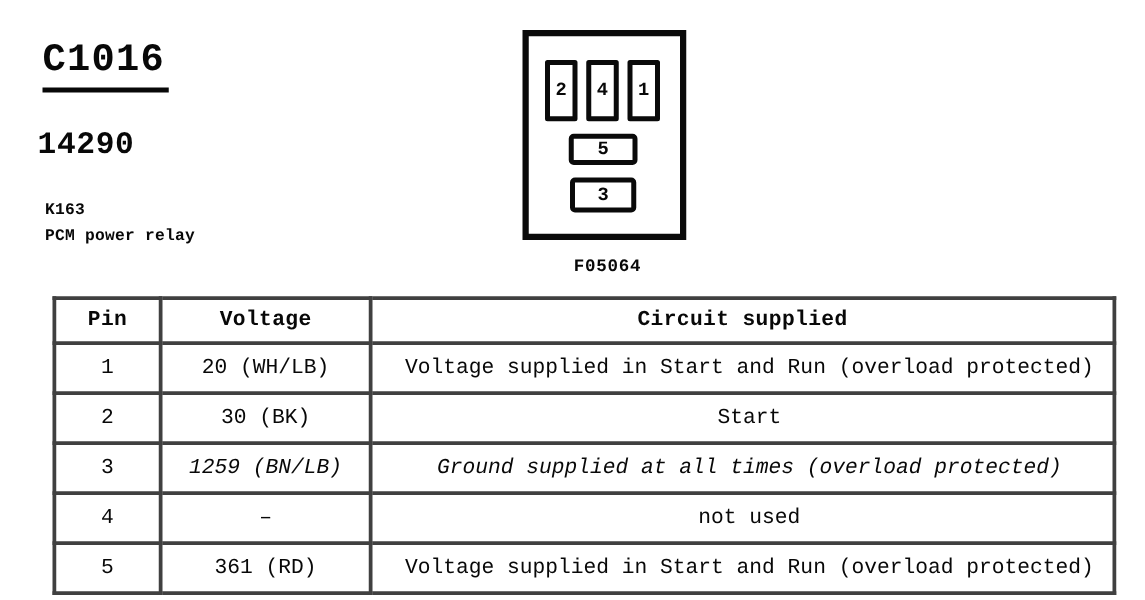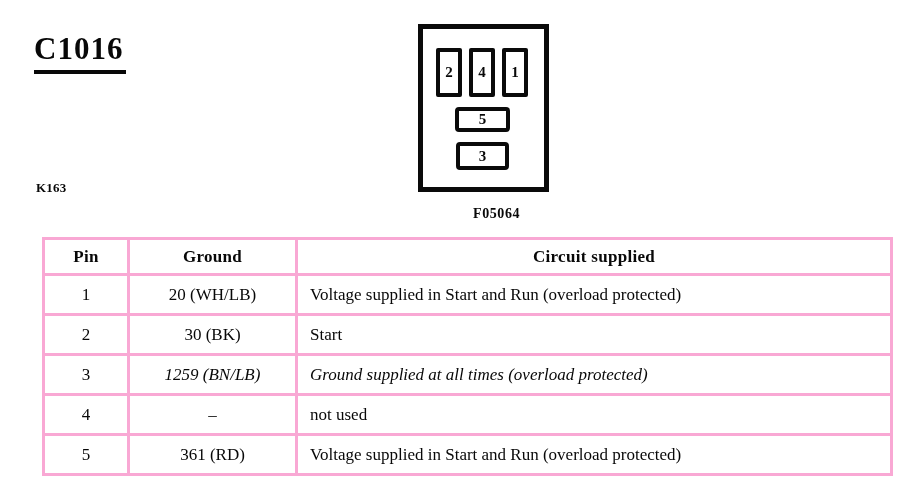--- a/index.html
+++ b/index.html
@@ -6,21 +6,21 @@
     margin: 0;
     padding: 0;
     background: #ffffff;
   }
   .page {
     position: relative;
     width: 916px;
     height: 480px;
     background: #ffffff;
     color: #080808;
-    font-family: Liberation Serif, serif;
+    font-family: Liberation Mono, monospace;
     overflow: hidden;
   }
 
   
   .connector-id {
     position: absolute;
     left: 34px;
     top: 33px;
     font-size: 31px;
     font-weight: bold;
@@ -34,21 +34,21 @@
     left: 30px;
     top: 103px;
     font-size: 25px;
     font-weight: bold;
     letter-spacing: 0.5px;
     line-height: 1;
   }
   .component-block {
     position: absolute;
     left: 36px;
-    top: 178px;
+    top: 158px;
     font-size: 13px;
     font-weight: bold;
     line-height: 1.6;
     letter-spacing: 0.2px;
   }
 
   
   .connector-box {
     position: absolute;
     left: 418px;
@@ -69,68 +69,70 @@
   }
   .cavity-v { width: 18px; height: 41px; border-radius: 2px; }
   .cavity-2 { left: 13px; top: 19px; }
   .cavity-4 { left: 46px; top: 19px; }
   .cavity-1 { left: 79px; top: 19px; }
   .cavity-5 { left: 32px; top: 78px;  width: 47px; height: 17px; border-radius: 4px; }
   .cavity-3 { left: 33px; top: 113px; width: 45px; height: 20px; border-radius: 4px; }
 
   .figure-code {
     position: absolute;
-    left: 473px;
+    left: 459px;
     top: 206px;
     font-size: 14px;
     font-weight: bold;
     letter-spacing: 0.6px;
   }
 
   
   table.pinout {
     position: absolute;
     left: 42px;
     top: 237px;
     width: 851px;
     border-collapse: collapse;
     table-layout: fixed;
     font-size: 17px;
     color: #080808;
   }
   table.pinout th,
   table.pinout td {
-    border: 3px solid #f9a8d4;
+    border: 3px solid #404040;
     background: #ffffff;
     line-height: 1;
   }
   table.pinout th {
     height: 31px;
     font-weight: bold;
     text-align: center;
     font-size: 17px;
     letter-spacing: 0.3px;
   }
   table.pinout td { height: 35px; }
   col.col-pin     { width: 85px;  }
   col.col-circuit { width: 168px; }
   td.pin-cell, td.circuit-cell { text-align: center; }
-  td.function-cell { text-align: left; padding-left: 12px; }
+  td.function-cell { text-align: center; padding-left: 12px; }
   .italic { font-style: italic; }
 </style>
 </head>
 <body>
 
 <div class="page">
 
   <div class="connector-id">C1016</div>
 
+  <div class="part-number">14290</div>
 
   <div class="component-block">
     <div>K163</div>
+    <div>PCM power relay</div>
   </div>
 
   <div class="connector-box">
     <div class="cavity cavity-v cavity-2">
       <span>2</span>
     </div>
     <div class="cavity cavity-v cavity-4">
       <span>4</span>
     </div>
     <div class="cavity cavity-v cavity-1">
@@ -148,21 +150,21 @@
 
   <table class="pinout">
     <colgroup>
       <col class="col-pin">
       <col class="col-circuit">
       <col class="col-function">
     </colgroup>
     <thead>
       <tr>
         <th>Pin</th>
-        <th>Ground</th>
+        <th>Voltage</th>
         <th>Circuit supplied</th>
       </tr>
     </thead>
     <tbody>
         <tr>
       <td class="pin-cell">1</td>
       <td class="circuit-cell">20 (WH/LB)</td>
       <td class="function-cell">Voltage supplied in Start and Run (overload protected)</td>
     </tr>
         <tr>

